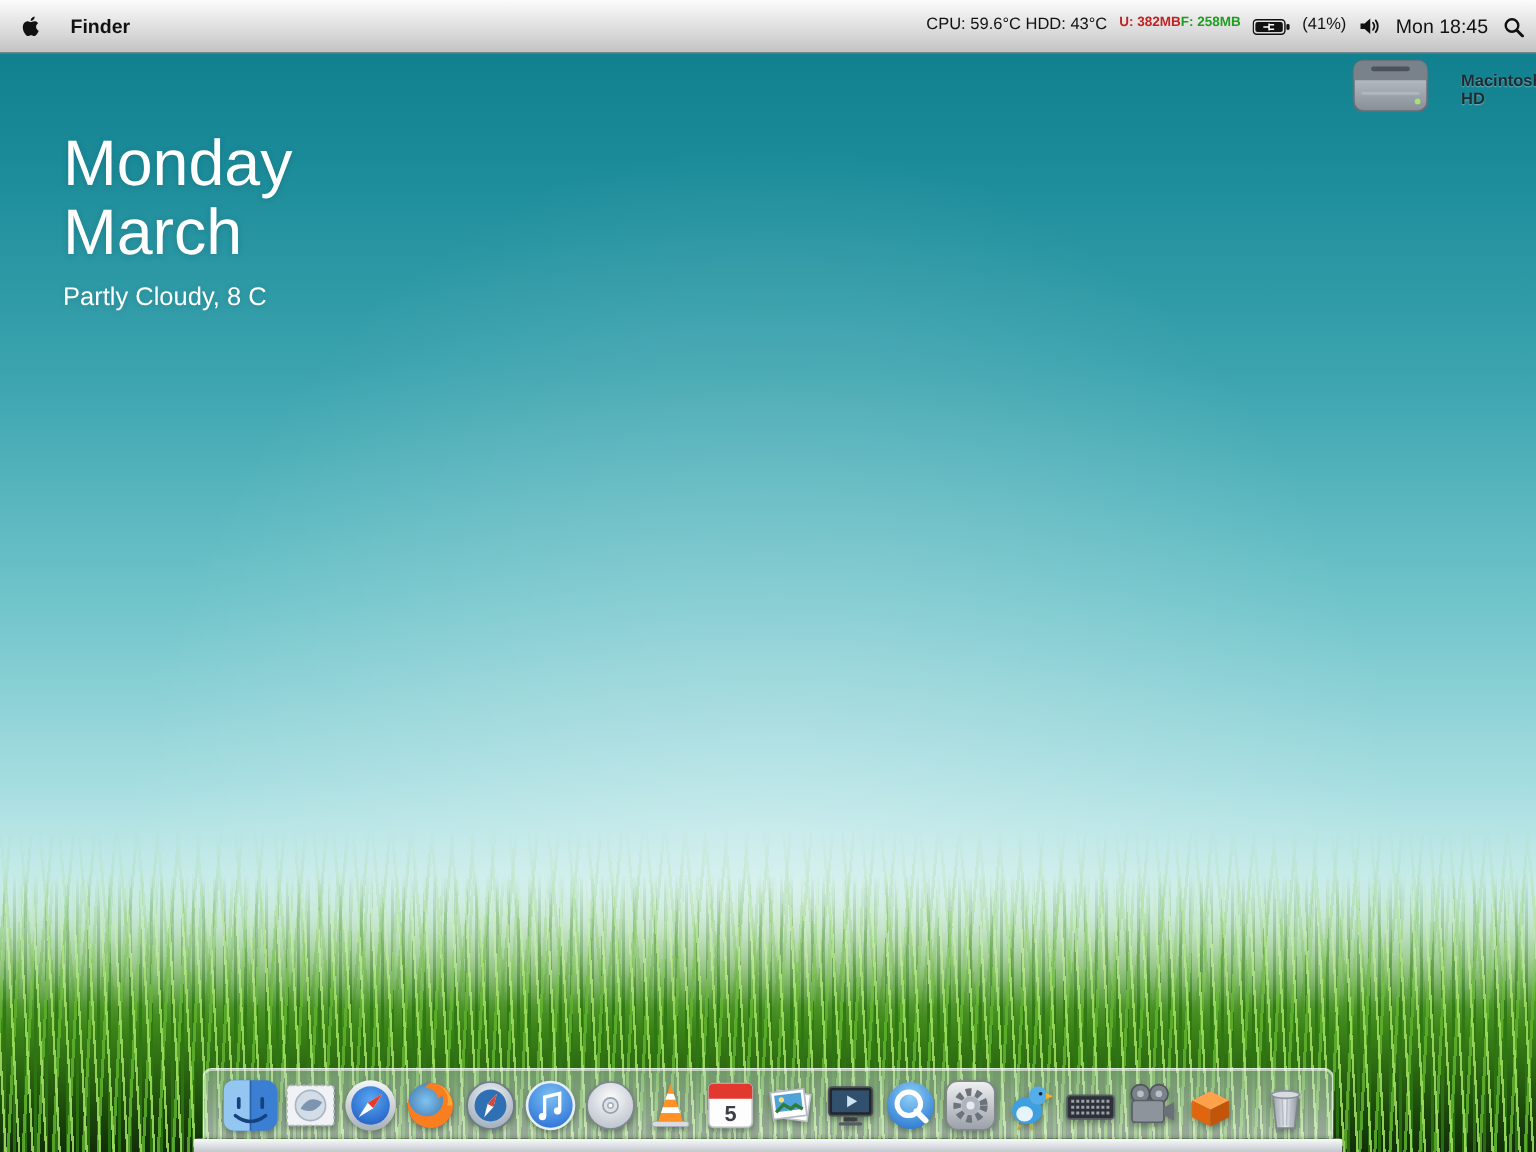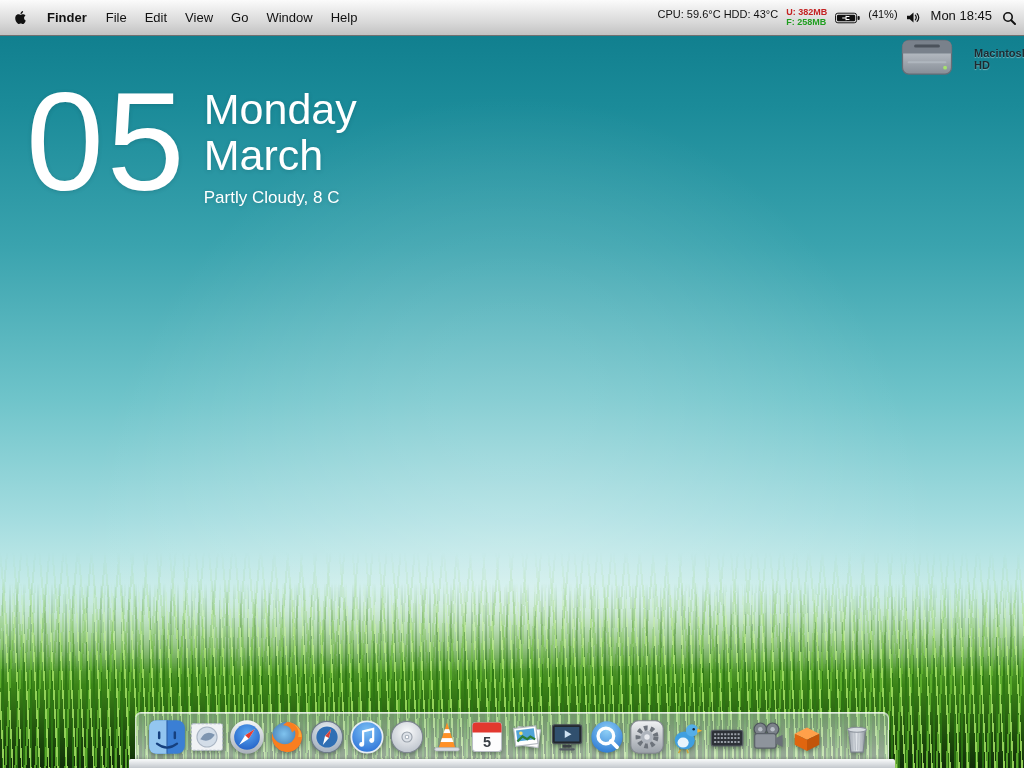--- a/index.html
+++ b/index.html
@@ -46,21 +46,21 @@
     border-bottom:1px solid #707070;
     font-size:13px; color:#111;
   }
   .apple-menu { padding:0 10px 0 6px; display:flex; align-items:center; cursor:default; }
   .apple-menu svg { display:block; }
   .app-name { font-weight:bold; padding:0 10px; }
   .menus { display:flex; }
   .menus span { padding:0 9px; cursor:default; }
   .mb-spacer { flex:1; }
   .mb-status { display:flex; gap:8px; font-size:11px; }
-  .mem-stack { display:flex; flex-direction:column; align-items:flex-start; font-size:9px; line-height:9.5px; font-weight:bold; }
+  .mem-stack { display:flex; flex-direction:row; align-items:flex-start; font-size:9px; line-height:9.5px; font-weight:bold; }
   .mb-clock { font-size:13px; padding:0 2px; }
   .mb-icon { display:flex; align-items:center; }
 
   
   .widget {
     position:absolute; left:26px; top:82px; z-index:3; color:#fff;
     display:flex; text-shadow:0 1px 4px rgba(0,45,55,.18);
   }
   .widget-day { font-size:140px; line-height:.86; font-weight:100; letter-spacing:3px; }
   .widget-col { margin-left:16px; padding-top:4px; }
@@ -109,28 +109,20 @@
 
 <div class="menubar">
   <div class="apple-menu">
     <span>
       <svg width="13" height="15" viewBox="0 0 24 24">
           <path fill="#111" d="M12.152 6.896c-.948 0-2.415-1.078-3.96-1.04-2.04.027-3.91 1.183-4.961 3.014-2.117 3.675-.546 9.103 1.519 12.09 1.013 1.454 2.208 3.09 3.792 3.039 1.52-.065 2.09-.987 3.935-.987 1.831 0 2.35.987 3.96.948 1.637-.026 2.676-1.48 3.676-2.948 1.156-1.688 1.636-3.325 1.662-3.415-.039-.013-3.182-1.221-3.22-4.857-.026-3.04 2.48-4.494 2.597-4.559-1.429-2.09-3.623-2.324-4.39-2.376-2-.156-3.675 1.09-4.61 1.09zM15.53 3.83c.843-1.012 1.4-2.427 1.245-3.83-1.207.052-2.662.805-3.532 1.818-.78.896-1.454 2.338-1.273 3.714 1.338.104 2.715-.688 3.559-1.701"></path>
         </svg>
     </span>
   </div>
   <div class="app-name">Finder</div>
-  <div class="menus" id="menu-items">
-      <span>File</span>
-      <span>Edit</span>
-      <span>View</span>
-      <span>Go</span>
-      <span>Window</span>
-      <span>Help</span>
-    </div>
   <div class="mb-spacer"></div>
   <div class="mb-status">
     <span>CPU: 59.6°C HDD: 43°C</span>
     <span class="mem-stack">
       <span style="color: rgb(196, 34, 34);">U: 382MB</span>
       <span style="color: rgb(31, 158, 31);">F: 258MB</span>
     </span>
     <span class="mb-icon">
       <svg width="25" height="12" viewBox="0 0 26 12">
         <rect x="0.5" y="1" width="22" height="10" rx="2.5" fill="none" stroke="#111"></rect>
@@ -150,21 +142,20 @@
     <span class="mb-icon">
       <svg width="14" height="14" viewBox="0 0 14 14">
         <circle cx="6" cy="6" r="4.2" fill="none" stroke="#111" stroke-width="1.6"></circle>
         <line x1="9.2" y1="9.2" x2="13" y2="13" stroke="#111" stroke-width="2" stroke-linecap="round"></line>
       </svg>
     </span>
   </div>
 </div>
 
 <div class="widget">
-  <div class="widget-day">05</div>
   <div class="widget-col">
     <div class="widget-weekday">Monday</div>
     <div class="widget-month">March</div>
     <div class="widget-weather">Partly Cloudy, 8 C</div>
   </div>
 </div>
 
 <div class="volume">
   <span>
     <svg width="62" height="52" viewBox="0 0 48 40">

